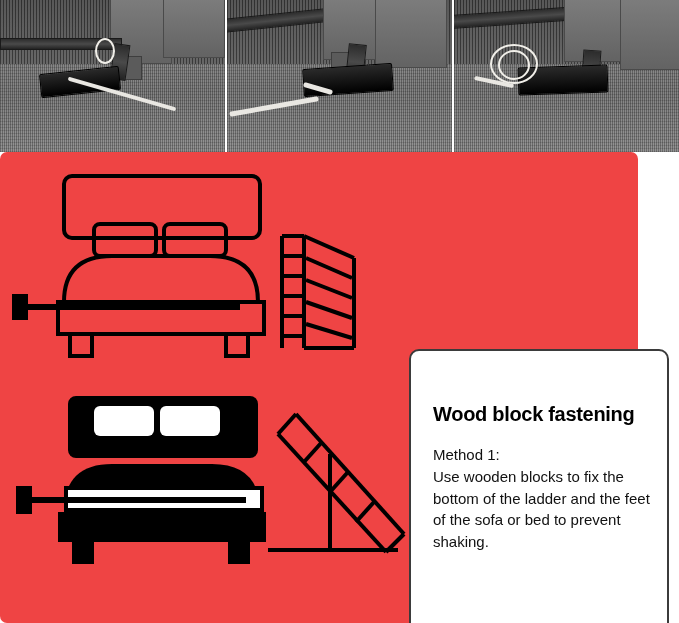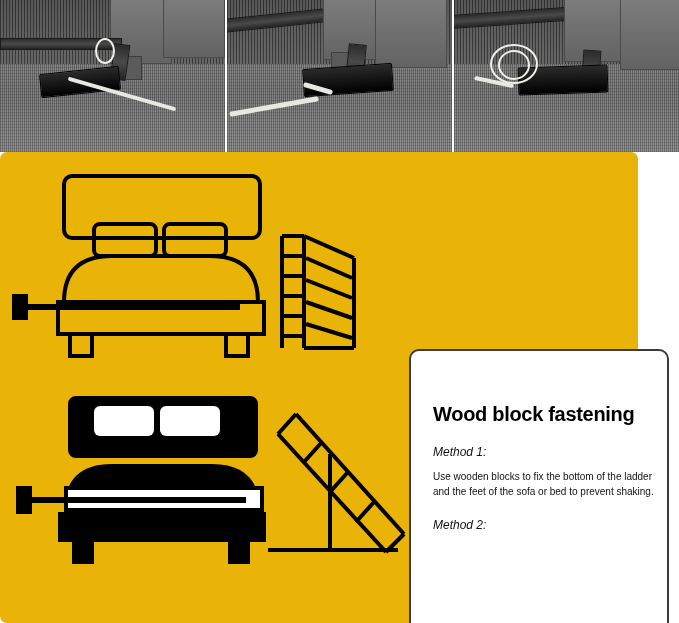--- a/index.html
+++ b/index.html
@@ -78,21 +78,21 @@
     position: absolute;
     border: 2px solid #f1efe9;
     border-radius: 50%;
   }
 
   
   .lower {
     position: relative;
     width: 638px;
     height: 471px;
-    background: #eab308;
+    background: #ef4444;
     border-radius: 7px;
   }
 
   .info-card {
     position: absolute;
     left: 409px;
     top: 197px;
     width: 260px;
     height: 300px;
     border: 2px solid #3b3b3b;
@@ -107,31 +107,29 @@
     color: #000000;
     letter-spacing: -0.3px;
     margin: 34px 0 0 6px;
     white-space: nowrap;
   }
   .method-block {
     margin-top: 18px;
     margin-left: 6px;
   }
   .method-label {
-    font-size: 12px;
+    font-size: 15px;
     color: #111111;
     line-height: 1.45;
-    font-style: italic;
   }
   .method-text {
-    font-size: 10px;
+    font-size: 15px;
     color: #111111;
     line-height: 1.45;
     width: 224px;
-    margin-top: 9px;
   }
 
   svg.figure {
     position: absolute;
     left: 0;
     top: 0;
   }
 </style>
 </head>
 <body>
@@ -258,16 +256,15 @@
 
   <div class="info-card">
     <div class="info-title">Wood block fastening</div>
 
     <div class="method-block">
       <div class="method-label">Method 1:</div>
       <div class="method-text">Use wooden blocks to fix the bottom of the ladder and the feet of the sofa or bed to prevent shaking.</div>
     </div>
 
     <div class="method-block">
-      <div class="method-label">Method 2:</div>
     </div>
   </div>
 </div>
 
 </body></html>

